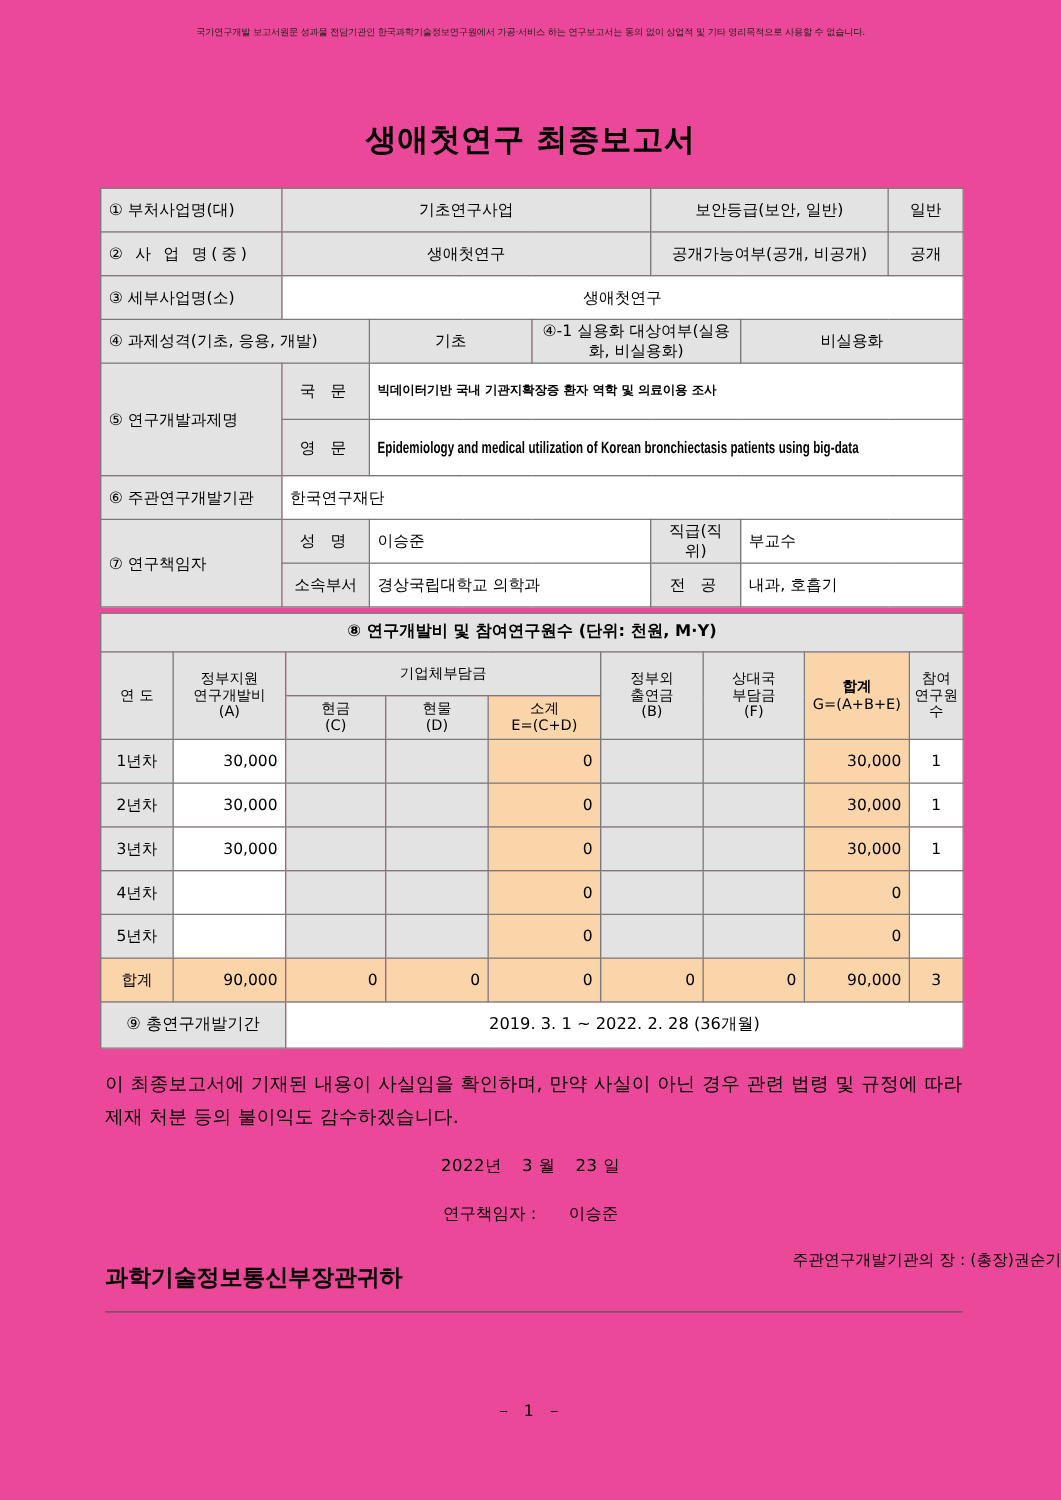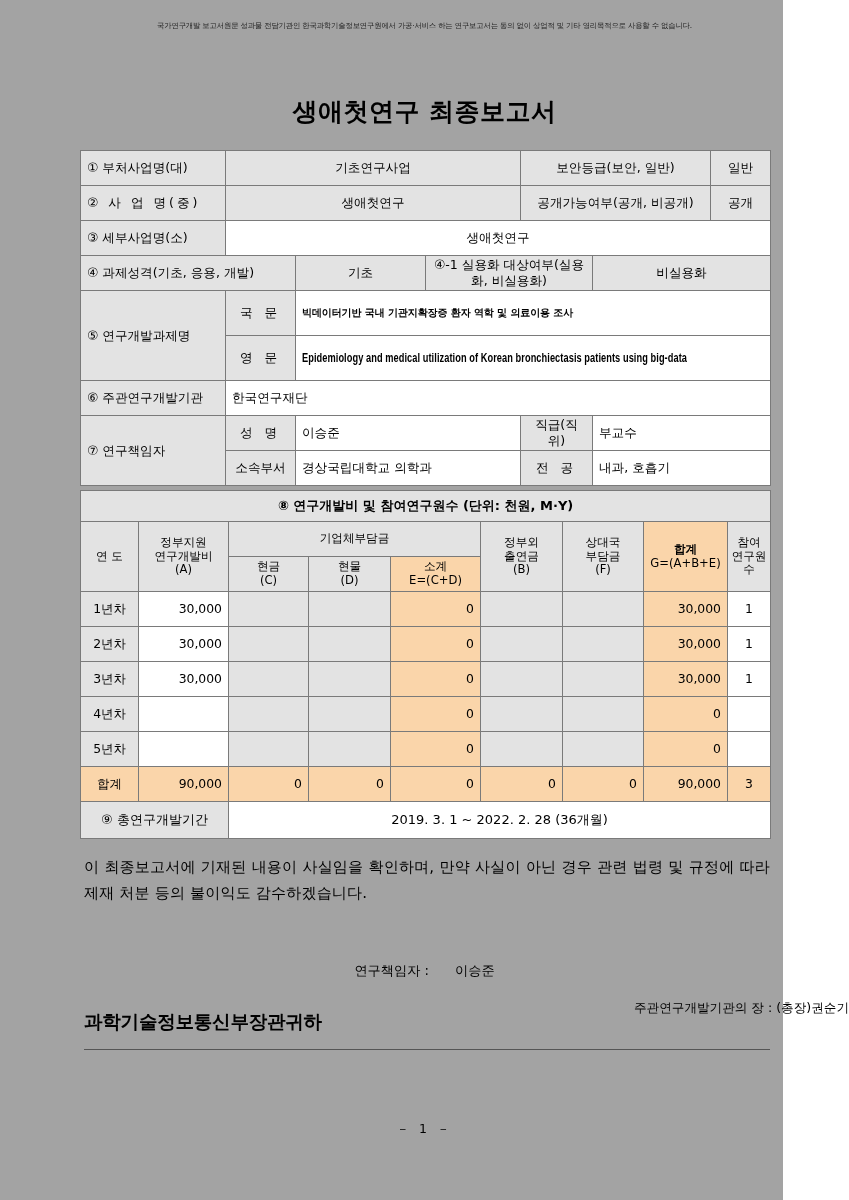--- a/index.html
+++ b/index.html
@@ -12,24 +12,24 @@
     width: 849px;
     height: 1200px;
     position: relative;
     font-family: "DejaVu Sans", "Liberation Sans", sans-serif;
     color: #000000;
     -webkit-font-smoothing: antialiased;
   }
 
   .page {
     position: relative;
-    width: 783px;
+    width: 849px;
     height: 1200px;
     box-sizing: border-box;
-    background: #a3a3a3;
+    background: #ec4899;
   }
 
   
   .legal-header {
     position: absolute;
     top: 21px;
     left: 0;
     width: 849px;
     text-align: center;
     font-size: 7.4px;
@@ -426,20 +426,23 @@
       <tr class="period-row">
         <td class="gray ctr" colspan="2">⑨ 총연구개발기간</td>
         <td class="white ctr" colspan="7">2019. 3. 1 ~ 2022. 2. 28 (36개월)</td>
       </tr>
 
     </tbody>
   </table>
 
   <div class="statement">이 최종보고서에 기재된 내용이 사실임을 확인하며, 만약 사실이 아닌 경우 관련 법령 및 규정에 따라 제재 처분 등의 불이익도 감수하겠습니다.</div>
 
+  <div class="sig-date">
+    <span>2022년</span><span class="gap"></span><span>3 월</span><span class="gap"></span><span>23  일</span>
+  </div>
 
   <div class="sig-pi">
     <span>연구책임자 :</span><span class="nm">이승준</span>
   </div>
 
   <div class="sig-org">주관연구개발기관의 장 : (총장)권순기</div>
 
   <div class="minister-wrap">
     <span class="minister">과학기술정보통신부장관</span><span class="minister suffix">귀하</span>
   </div>

